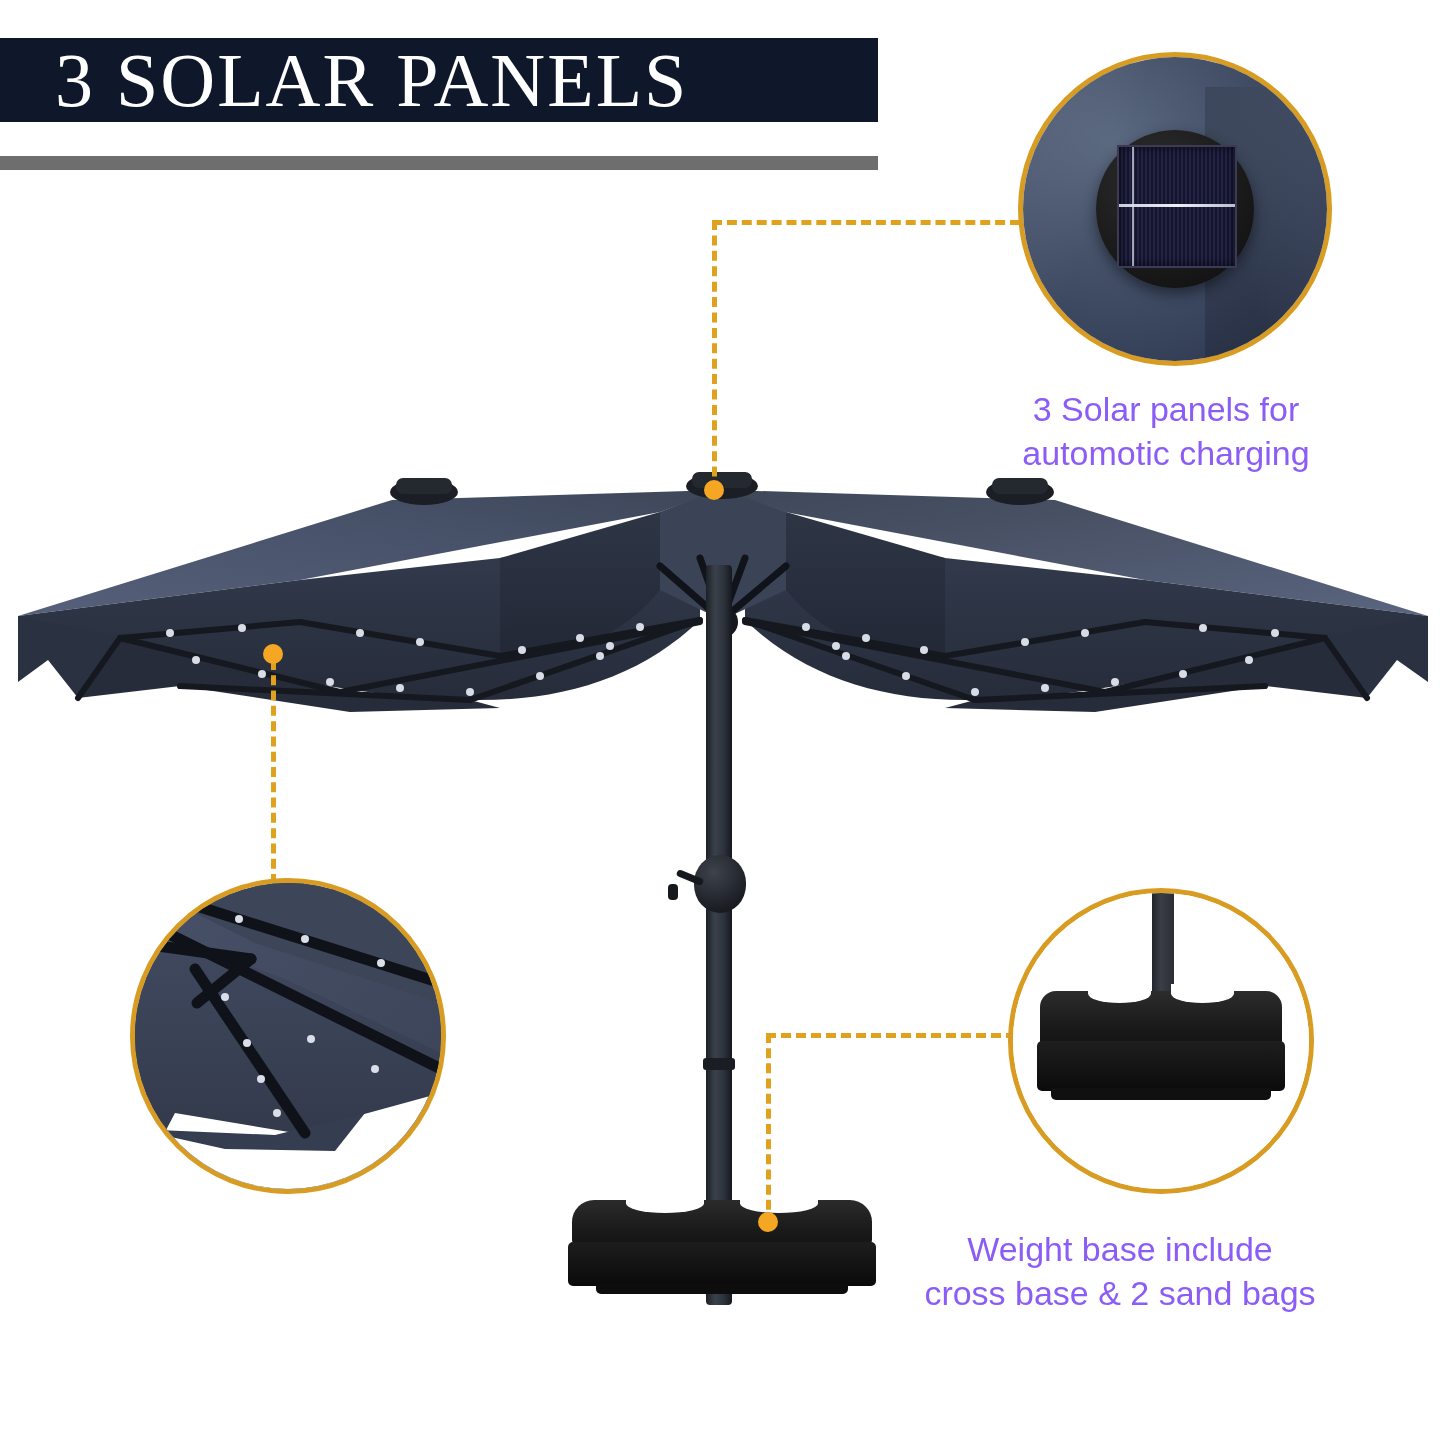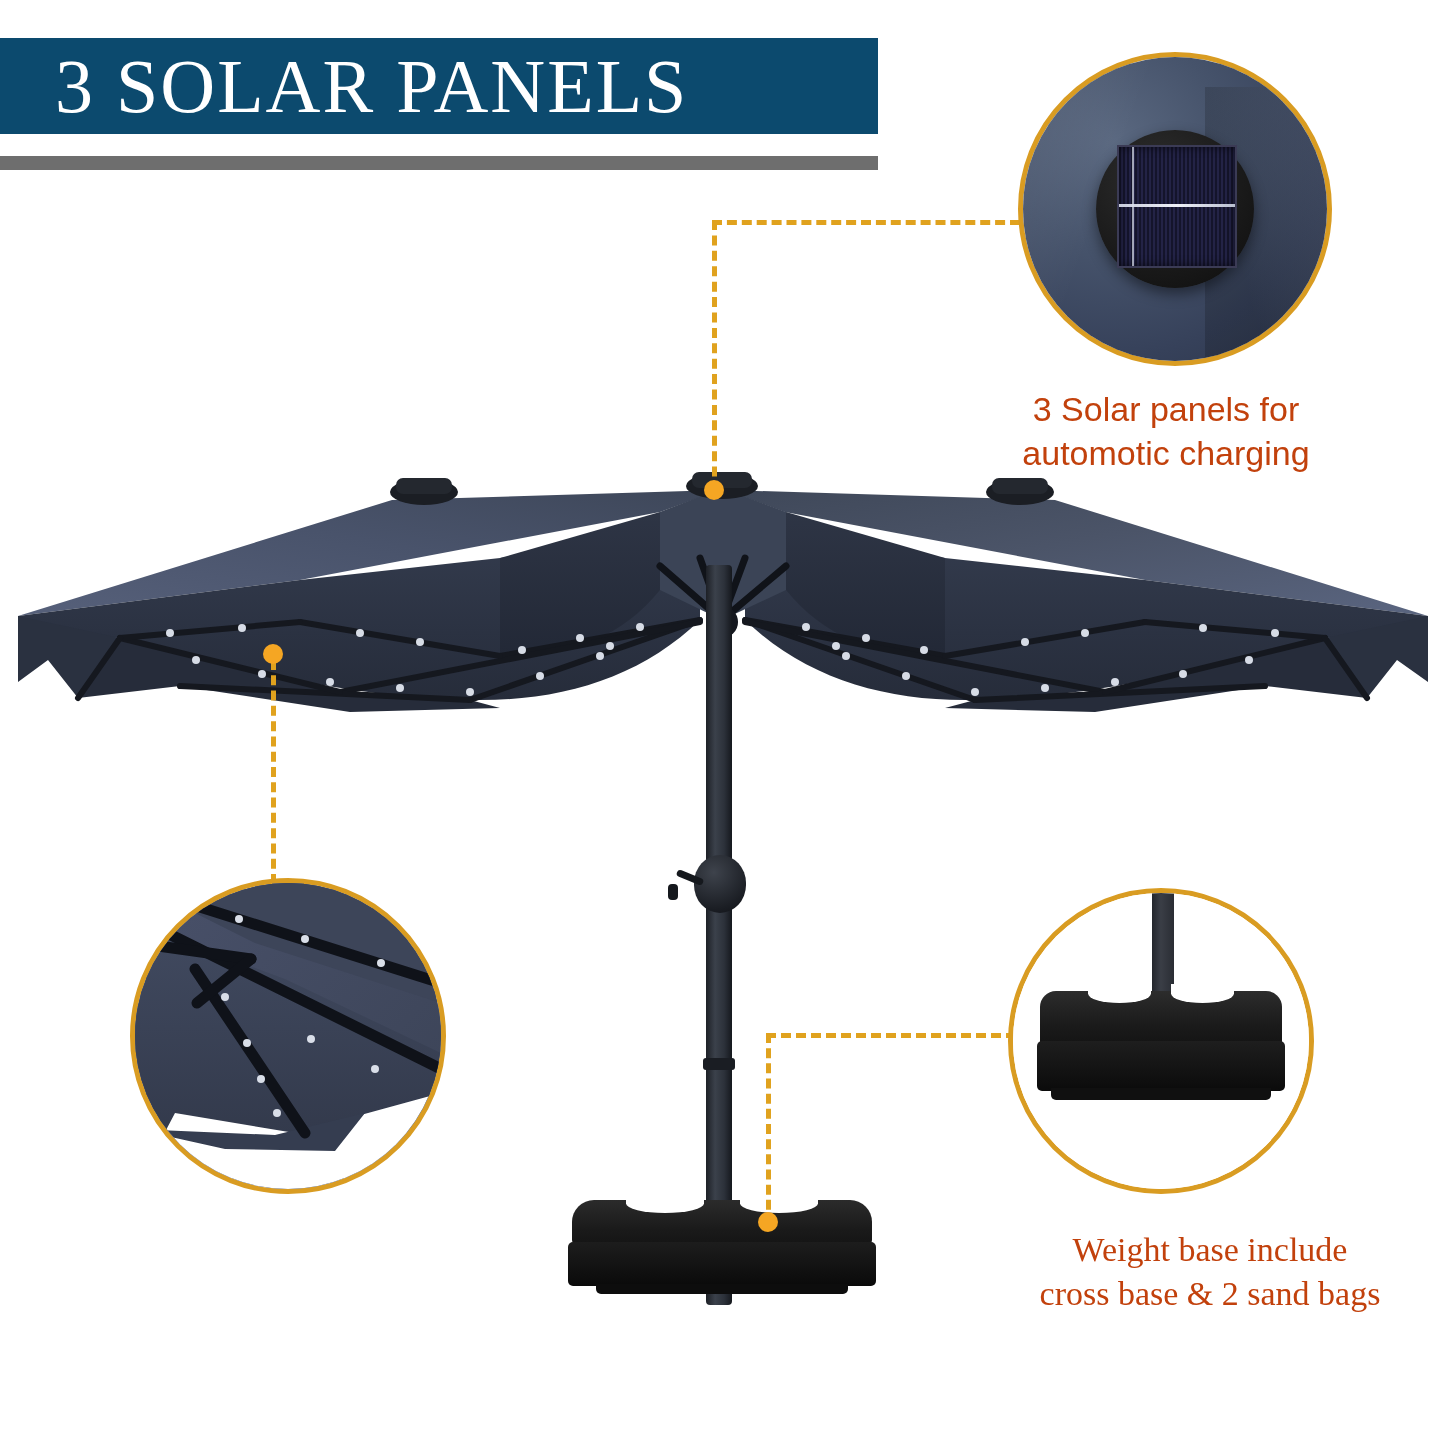--- a/index.html
+++ b/index.html
@@ -7,22 +7,22 @@
     width:1445px;height:1445px;
     background:#ffffff;
     font-family:"Liberation Sans", sans-serif;
     overflow:hidden;
     position:relative;
   }
   .stage{position:absolute;inset:0;width:1445px;height:1445px;}
 
   
   .banner{
-    position:absolute;left:0;top:38px;width:878px;height:96px;
-    background:#0c4a6e;
+    position:absolute;left:0;top:38px;width:878px;height:84px;
+    background:#0f172a;
     display:flex;align-items:center;
   }
   .banner-text{
     font-family:"Liberation Serif", serif;
     color:#ffffff;
     font-size:76px;
     letter-spacing:2px;
     padding-left:55px;
     white-space:nowrap;
     line-height:1;
@@ -115,30 +115,30 @@
     border-radius:5px;
   }
   .bp-foot{
     position:absolute;left:13%;top:66%;width:74%;height:4%;
     background:#101010;border-radius:0 0 5px 5px;
   }
 
   
   .caption{
     position:absolute;
-    color:#c2410c;
+    color:#8b5cf6;
     font-size:34px;
     line-height:1.28;
     text-align:center;
     white-space:pre-line;
     font-weight:300;
   }
   .cap-solar{left:956px;top:388px;width:420px;}
   .cap-led{left:50px;top:1228px;width:490px;}
-  .cap-base{left:984px;top:1228px;width:452px;font-family:Liberation Serif, serif;}
+  .cap-base{left:894px;top:1228px;width:452px;}
 
   
   .dash-h{
     position:absolute;height:0;border-top:5px dashed #e0a21e;
   }
   .dash-v{
     position:absolute;width:0;border-left:5px dashed #e0a21e;
   }
   .dot{
     position:absolute;width:20px;height:20px;border-radius:50%;

